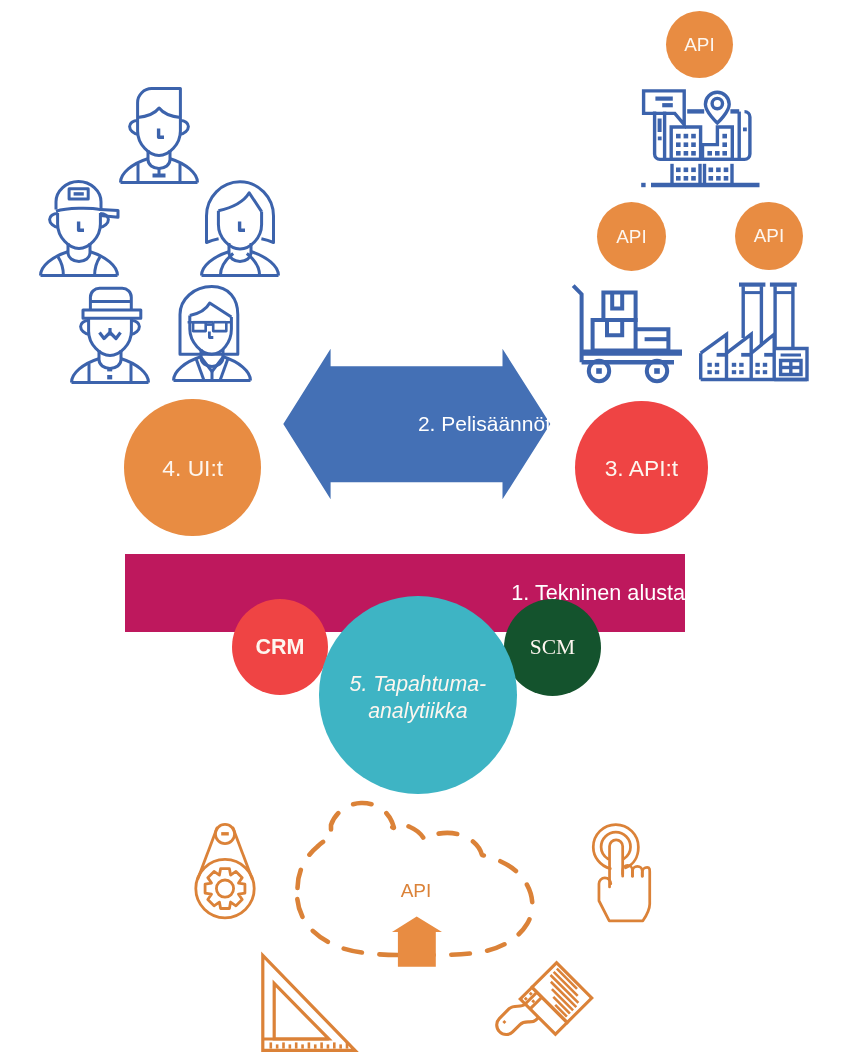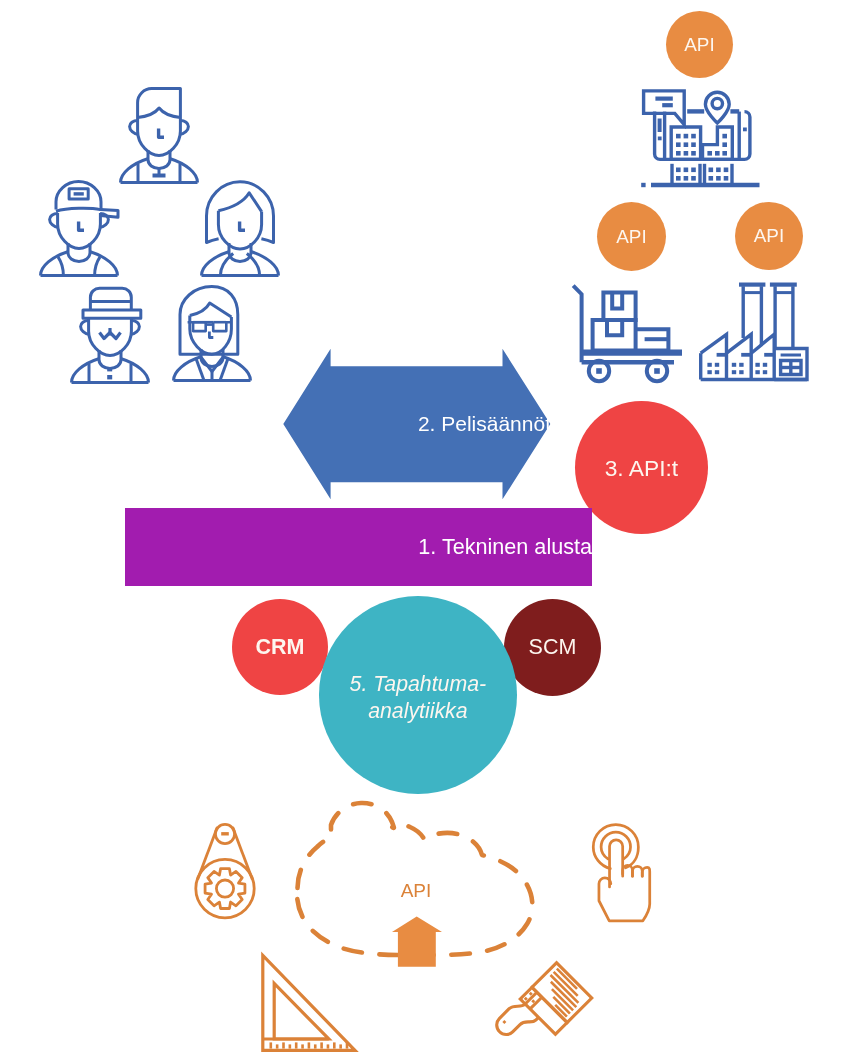--- a/index.html
+++ b/index.html
@@ -293,32 +293,35 @@
 
   <div class="abs" style="left:282px;top:347px;width:270px;height:155px;">
     <svg width="270" height="155" viewBox="0 0 270 155">
       <polygon points="1.3,77 48.6,1.75 48.6,19.3 220.5,19.3 220.5,1.75 268.3,77 220.5,152.3 220.5,135.3 48.6,135.3 48.6,152.3" fill="#4470B5"></polygon>
     </svg>
   </div>
   <div class="abs bar" style="left:283px;top:399px;width:268px;height:50px;font-size:21px;">
     <span>2. Pelisäännöt</span>
   </div>
 
-  <div class="abs bar" style="left:125px;top:508px;width:467px;height:77.5px;background:#a21caf;font-size:21.6px;z-index:5;">
+  <div class="abs bar" style="left:125px;top:554px;width:560px;height:77.5px;background:#be185d;font-size:21.6px;z-index:5;">
     <span>1. Tekninen alusta</span>
   </div>
 
+  <div class="abs circle" style="left:124.4px;top:399.4px;width:136.6px;height:136.6px;background:#E88C42;font-size:22.8px;z-index:3;padding-top:3px;box-sizing:border-box;">
+    <span>4. UI:t</span>
+  </div>
   <div class="abs circle" style="left:574.6px;top:400.5px;width:133.6px;height:133.6px;background:#ef4444;font-size:22.8px;z-index:3;padding-top:3px;box-sizing:border-box;">
     <span>3. API:t</span>
   </div>
 
   <div class="abs circle" style="left:231.8px;top:598.5px;width:96.2px;height:96.2px;background:#ef4444;font-size:21.5px;z-index:7;font-weight:bold;">
     <span>CRM</span>
   </div>
-  <div class="abs circle" style="left:504px;top:598.5px;width:97px;height:97px;background:#7f1d1d;font-size:21.5px;z-index:7;">
+  <div class="abs circle" style="left:504px;top:598.5px;width:97px;height:97px;background:#14532d;font-size:21.5px;z-index:7;font-family:Liberation Serif, serif;">
     <span>SCM</span>
   </div>
   <div class="abs circle" style="left:319px;top:596.3px;width:197.7px;height:197.7px;background:#3EB4C4;font-size:21.3px;flex-direction:column;z-index:8;line-height:1.27;padding-top:5px;box-sizing:border-box;font-style:italic;">
     <span>5. Tapahtuma-</span>
     <span>analytiikka</span>
   </div>
 
   <div class="abs" style="left:194px;top:822px;width:64px;height:98px;">
     <svg width="64" height="98" viewBox="0 0 64 98">
       <g fill="none" stroke="#DB8238" stroke-width="2.8" stroke-linejoin="round" stroke-linecap="butt">

